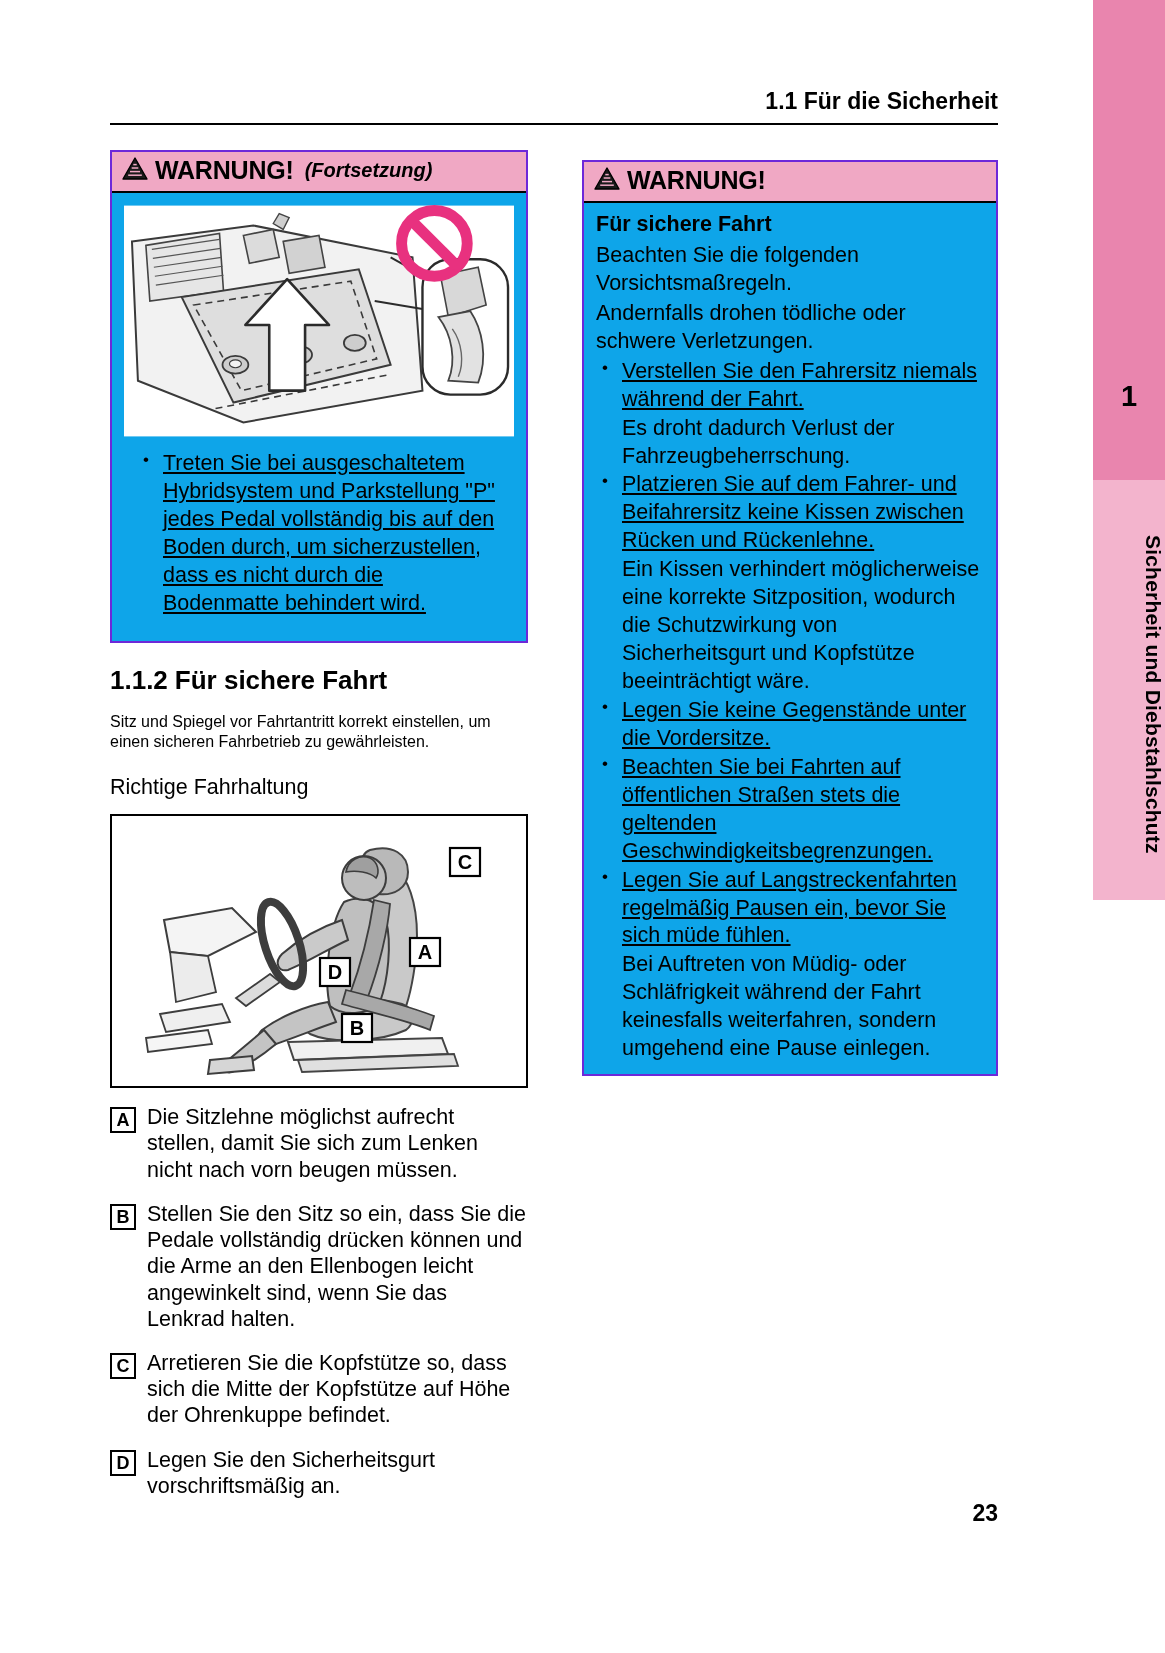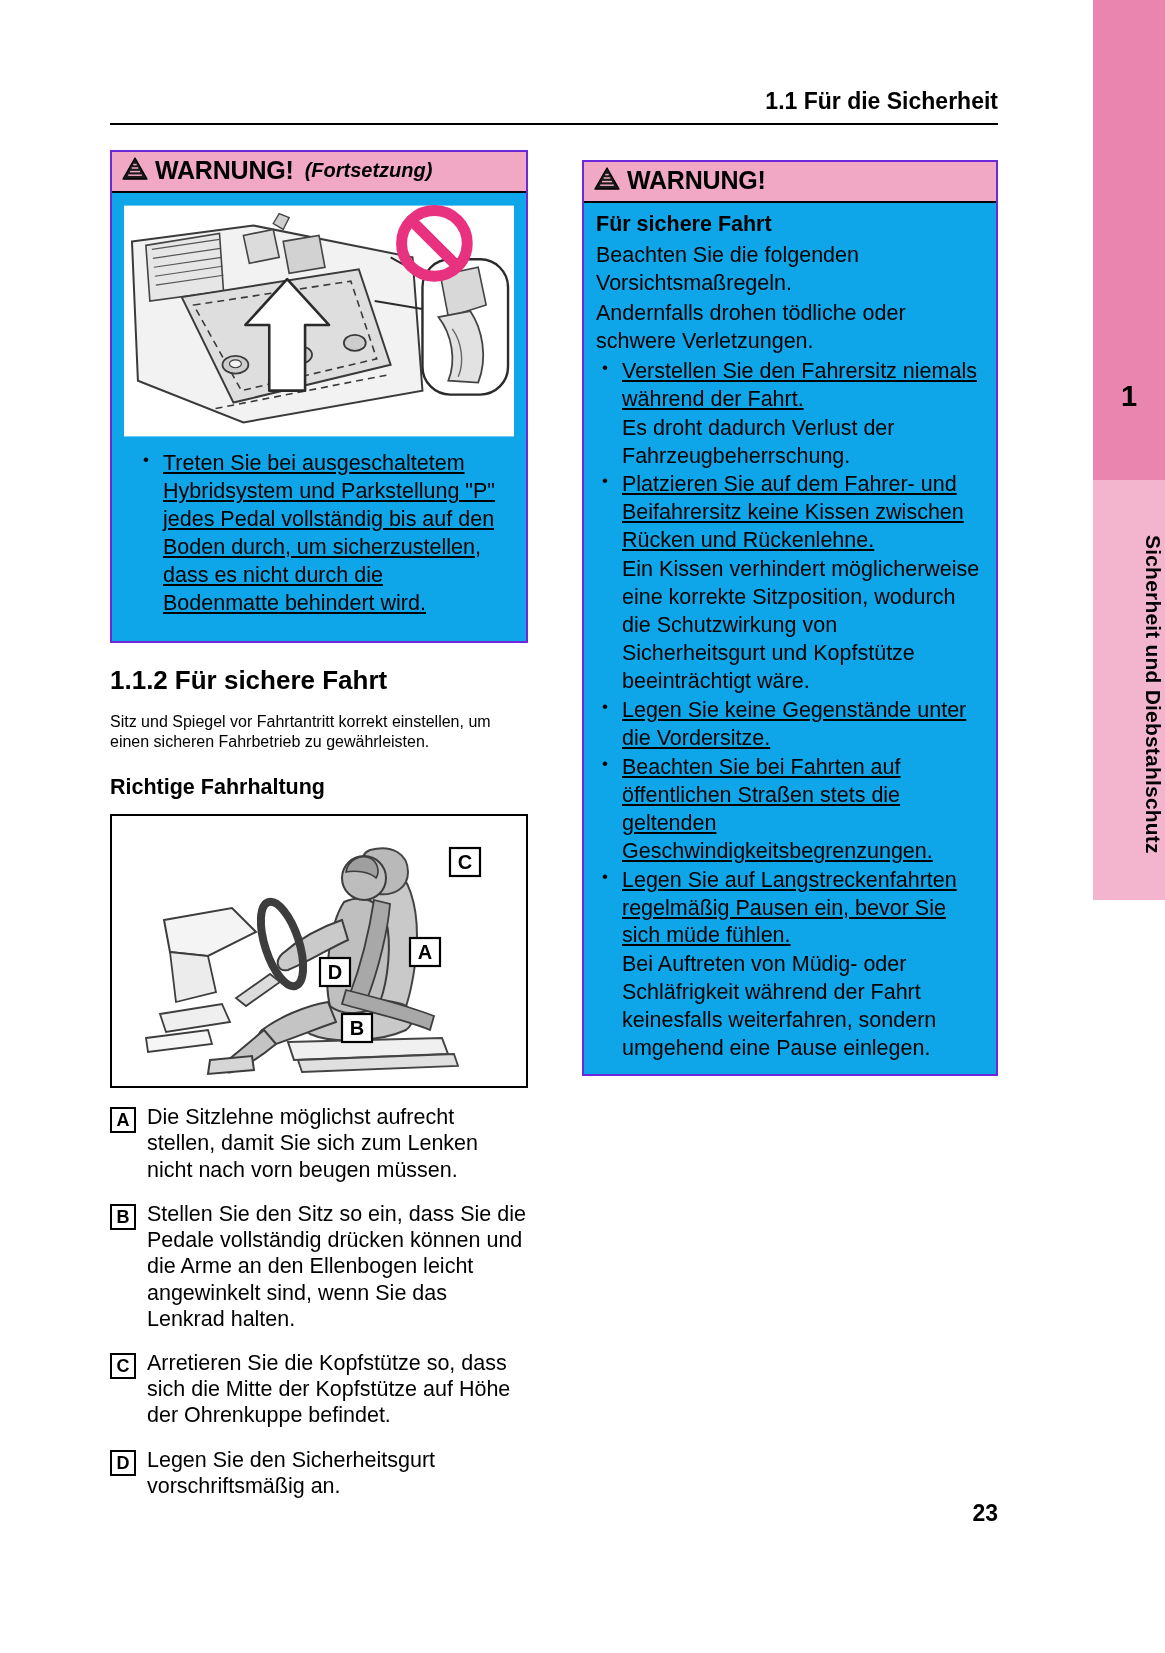--- a/index.html
+++ b/index.html
@@ -168,21 +168,21 @@
 
   
   .h-section {
     font-size: 26px;
     font-weight: 700;
     margin: 22px 0 16px 0;
   }
   .h-section .num { margin-right: 7px; }
   .h-sub {
     font-size: 21.5px;
-    font-weight: 700;
+    font-weight: 400;
     margin: 22px 0 14px 0;
   }
   .intro-para {
     font-size: 16px;
     line-height: 1.30;
     margin: 0;
   }
 
   
   .fig-box {

